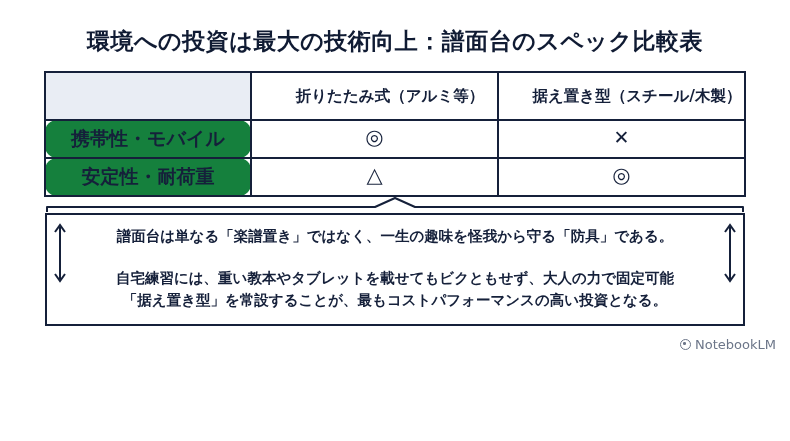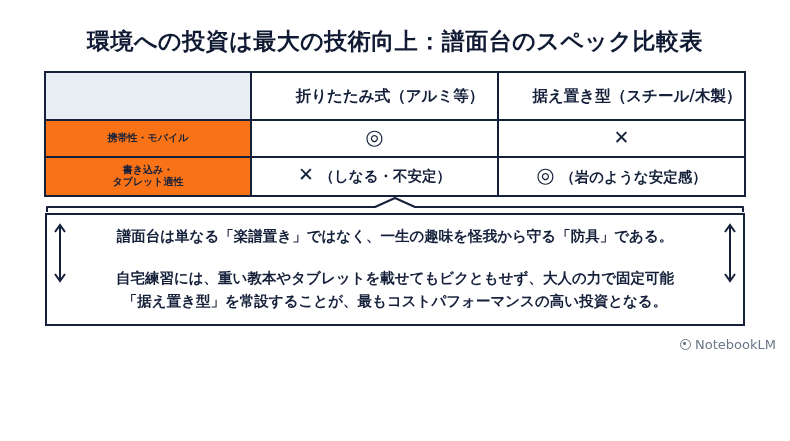--- a/index.html
+++ b/index.html
@@ -51,25 +51,26 @@
     background: #ffffff;
     padding-left: 32px;
   }
   table.spec thead th.corner {
     background: #e9edf4;
   }
   col.c1 { width: 206px; }
   col.c2 { width: 247px; }
   col.c3 { width: 247px; }
   table.spec tbody th.rowhead {
-    background: #f97316;
-    font-size: 10px;
+    background: #15803d;
+    font-size: 19px;
     font-weight: bold;
     line-height: 1.25;
     padding: 6px 4px;
+    border-radius: 12px;
   }
   table.spec tbody td.val {
     font-size: 16px;
     font-weight: bold;
     padding: 6px 4px;
     line-height: 1.3;
   }
   .mark {
     font-size: 21px;
     font-weight: normal;
@@ -165,36 +166,31 @@
       <tr>
         <th class="rowhead">携帯性・モバイル</th>
         <td class="val">
           <span class="mark">◎</span>
         </td>
         <td class="val">
           <span class="mark cross">✕</span>
         </td>
       </tr>
 
-
-
       <tr>
-        <th class="rowhead">
-          <div>書き込み・</div>
-          <div>タブレット適性</div>
-        </th>
-        <td class="val">
-          <span class="mark cross">✕</span>
-          <span class="note-text">（しなる・不安定）</span>
+        <th class="rowhead">安定性・耐荷重</th>
+        <td class="val">
+          <span class="mark">△</span>
         </td>
         <td class="val">
           <span class="mark">◎</span>
-          <span class="note-text">（岩のような安定感）</span>
         </td>
       </tr>
+
+
 
     </tbody>
   </table>
 
   <div class="brace-wrap">
     <svg width="700" height="16" viewBox="0 0 700 16" fill="none" xmlns="http://www.w3.org/2000/svg">
       <path d="M2 15 L2 10 L330 10 L350 1 L370 10 L698 10 L698 15" stroke="#15203a" stroke-width="2" fill="none" stroke-linejoin="round"></path>
     </svg>
   </div>
 

